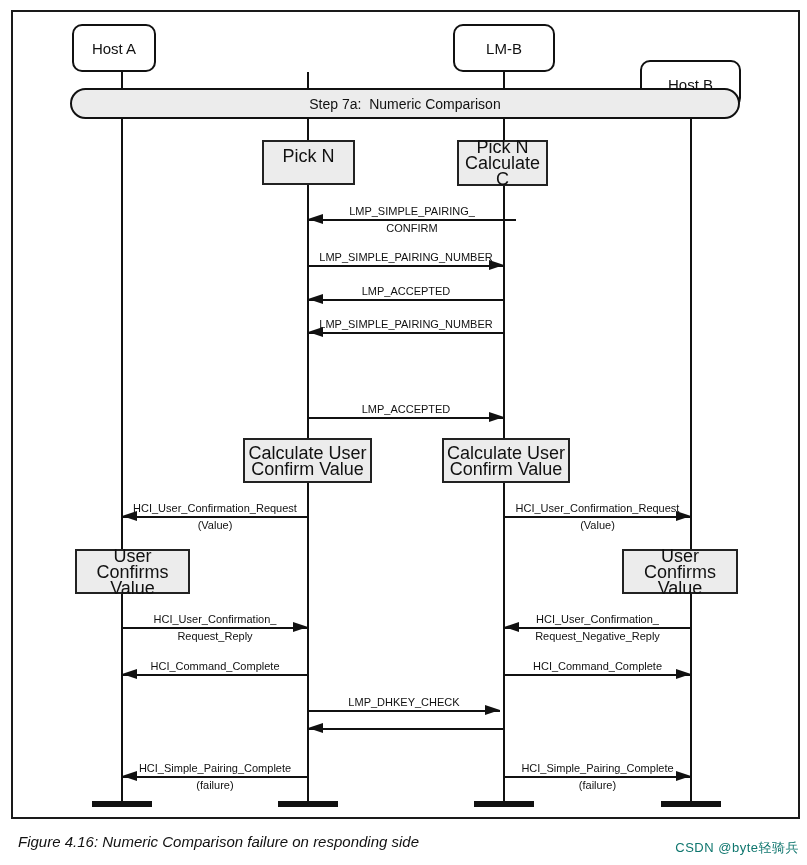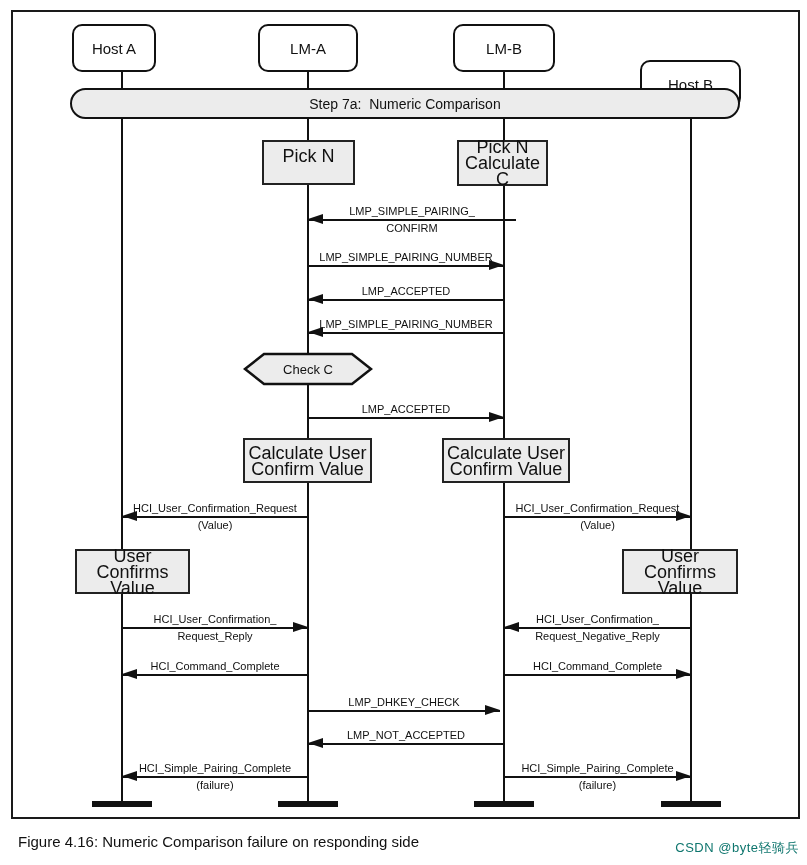--- a/index.html
+++ b/index.html
@@ -45,68 +45,59 @@
     border-top:5px solid transparent; border-bottom:5px solid transparent;
     border-right:15px solid #111;
   }
   .msg.right .head {
     position:absolute; right:0; top:-7px; width:0; height:0;
     border-top:5px solid transparent; border-bottom:5px solid transparent;
     border-left:15px solid #111;
   }
   .endbar { position:absolute; top:801px; width:60px; height:6px; background:#111; z-index:2; }
   .caption {
-    position:absolute; left:18px; top:833px; font-size:15px; color:#111;
+    position:absolute; left:18px; top:833px; font-size:15px; font-style:italic; color:#111;
   }
   .watermark {
     position:absolute; right:8px; top:839px; font-size:13px; color:#0f766e; letter-spacing:0.5px;
   }
 </style>
 </head>
 <body>
 
 <div class="screen">
   <div class="frame"></div>
 
   <div class="lifeline" style="left:121px;"></div>
   <div class="lifeline" style="left:307px;"></div>
   <div class="lifeline" style="left:503px;"></div>
   <div class="lifeline" style="left:690px;"></div>
 
   <div class="actor" style="left:72px; width:84px;">
     <span>Host A</span>
   </div>
-  <div class="actor" style="left:258px; width:100px;">
-    <span>LM-A</span>
-  </div>
   <div class="actor" style="left:453px; width:102px;">
     <span>LM-B</span>
   </div>
   <div class="actor" style="left:640px; width:101px;margin-top:36px;">
     <span>Host B</span>
   </div>
 
   <div class="banner">
     <span>Step 7a:  Numeric Comparison</span>
   </div>
 
   <div class="obox topalign" style="left:262px; top:140px; width:93px; height:45px;">
     <span>Pick N</span>
   </div>
   <div class="obox" style="left:457px; top:140px; width:91px; height:46px;">
     <span>Pick N</span>
     <span>Calculate C</span>
   </div>
 
-  <div class="hex">
-    <svg width="130" height="34" viewBox="0 0 130 34">
-      <polygon points="2,17 21,2 109,2 128,17 109,32 21,32" fill="#ececec" stroke="#111" stroke-width="2.5"></polygon>
-    </svg>
-    <span class="hexlabel">Check C</span>
-  </div>
 
   <div class="obox" style="left:243px; top:438px; width:129px; height:45px;">
     <span>Calculate User</span>
     <span>Confirm Value</span>
   </div>
   <div class="obox" style="left:442px; top:438px; width:128px; height:45px;">
     <span>Calculate User</span>
     <span>Confirm Value</span>
   </div>
   <div class="obox" style="left:75px; top:549px; width:115px; height:45px;">
@@ -189,21 +180,20 @@
         <div class="head"></div>
       </div>
   </div>
   <div class="msg right" style="left:308px; top:695px; width:192px;">
     <span class="mlabel">LMP_DHKEY_CHECK</span>
     <div class="mline">
         <div class="head"></div>
       </div>
   </div>
   <div class="msg left" style="left:308px; top:728px; width:196px;">
-    <span class="mlabel">LMP_NOT_ACCEPTED</span>
     <div class="mline">
         <div class="head"></div>
       </div>
   </div>
   <div class="msg left" style="left:122px; top:761px; width:186px;">
     <span class="mlabel">HCI_Simple_Pairing_Complete</span>
     <div class="mline">
         <div class="head"></div>
       </div>
     <span class="msub">(failure)</span>

